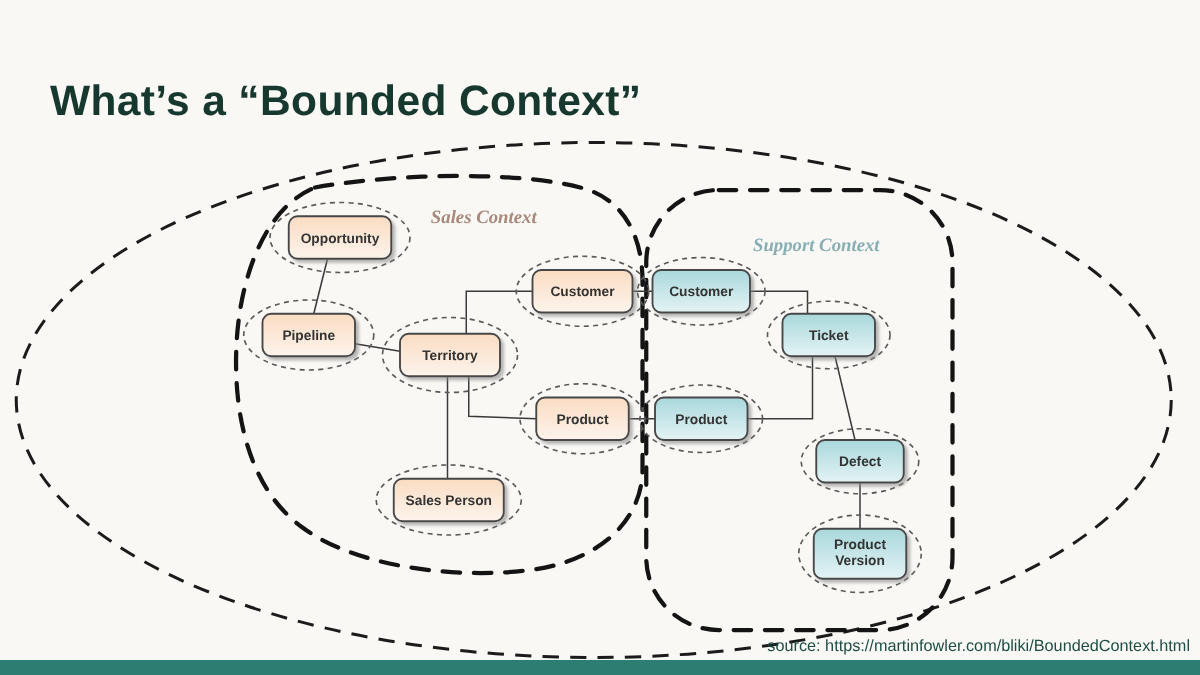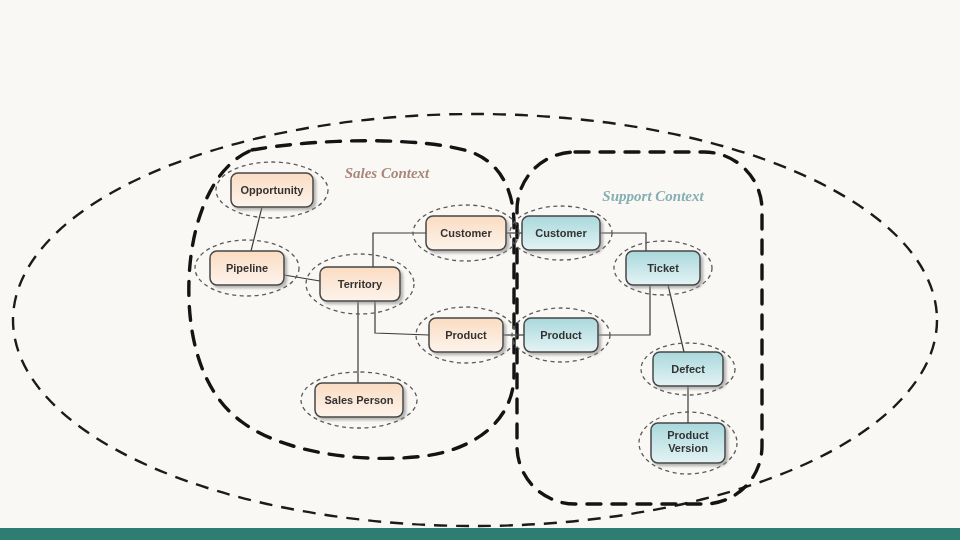--- a/index.html
+++ b/index.html
@@ -32,20 +32,21 @@
     font-family:"Liberation Serif","DejaVu Serif",serif;}
   .ctx-label.sales{fill:#a8887a;}
   .ctx-label.support{fill:#86aeb3;}
   .conn{fill:none;stroke:#3a3a3a;stroke-width:1.2;}
 </style>
 </head>
 <body>
 
 <div class="slide">
 
+  <h1 class="title">What’s a “Bounded Context”</h1>
 
   <svg class="diagram" viewBox="0 0 960 540" aria-hidden="true">
     <defs>
       <linearGradient id="gradSales" x1="0" y1="0" x2="0" y2="1">
         <stop offset="0" stop-color="#fadcc2"></stop>
         <stop offset="1" stop-color="#fdf4ec"></stop>
       </linearGradient>
       <linearGradient id="gradSupport" x1="0" y1="0" x2="0" y2="1">
         <stop offset="0" stop-color="#a9d8dc"></stop>
         <stop offset="1" stop-color="#e4f3f4"></stop>
@@ -146,15 +147,16 @@
     </g>
 
     <g>
       <ellipse class="halo" cx="688" cy="443" rx="49" ry="31"></ellipse>
       <rect class="box support" x="651" y="423" width="74" height="40" rx="7"></rect>
       <text class="entity-label" x="688" y="439">Product</text>
       <text class="entity-label" x="688" y="452">Version</text>
     </g>
   </svg>
 
+  <div class="source">source: https://martinfowler.com/bliki/BoundedContext.html</div>
 
   <div class="bottom-bar"></div>
 </div>
 
 </body></html>

